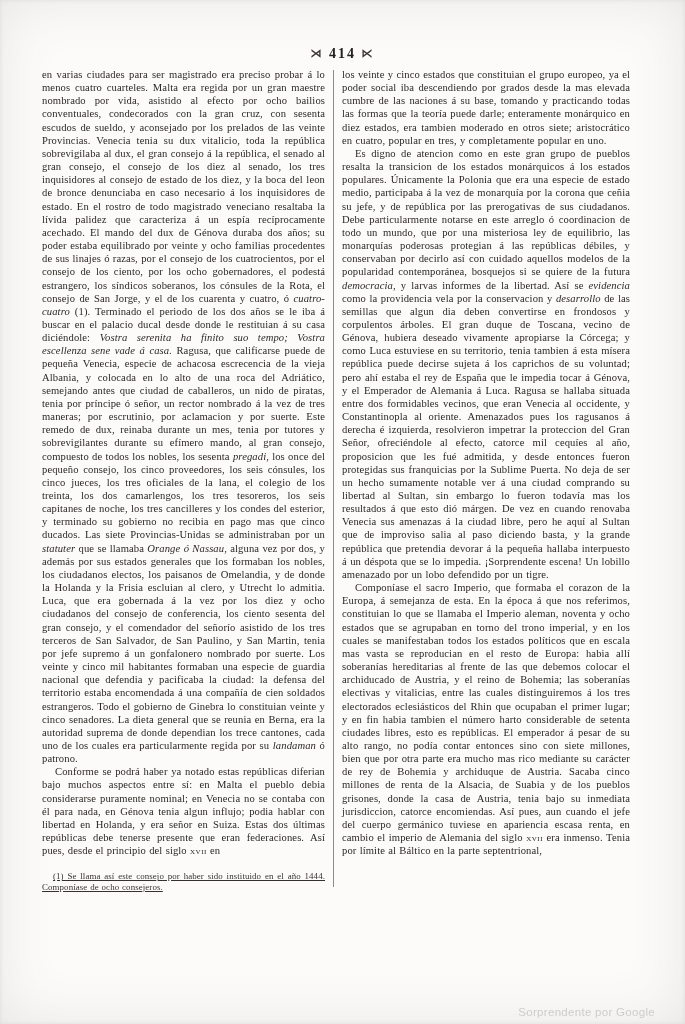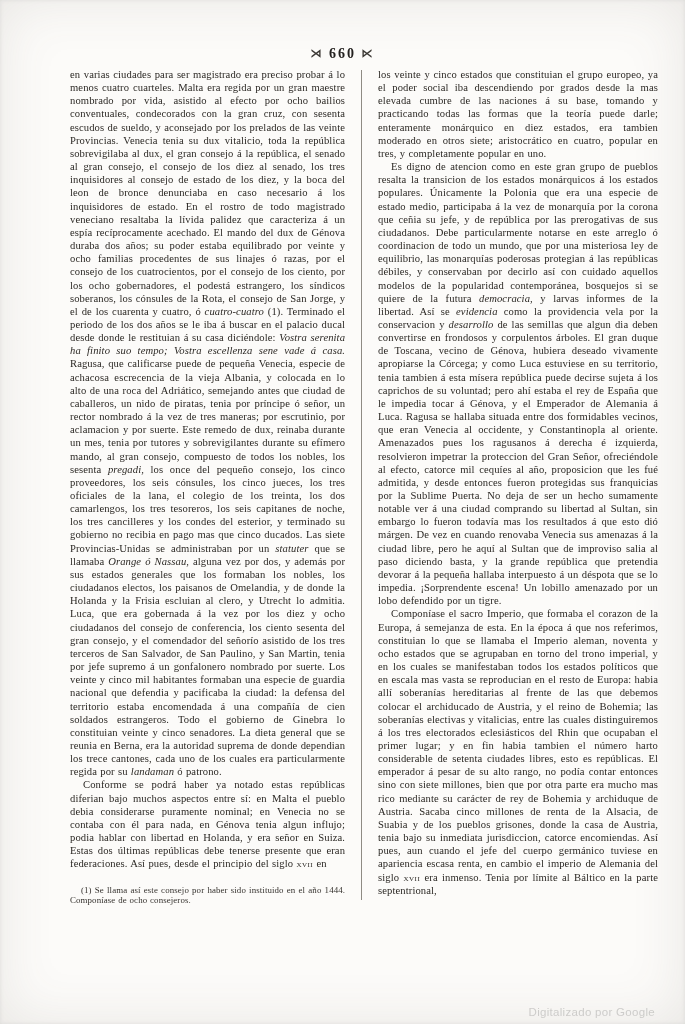--- a/index.html
+++ b/index.html
@@ -31,25 +31,24 @@
   }
   .ornament {
     font-size: 11px;
     position: relative;
     top: -1px;
     color: #3a3733;
   }
   .columns {
     position: absolute;
     top: 68px;
-    left: 70px;
+    left: 42px;
     width: 588px;
     display: flex;
     align-items: stretch;
-    gap: 8px;
   }
   .col {
     text-align: justify;
     font-size: 10.6px;
     line-height: 13.15px;
     letter-spacing: 0.1px;
     word-spacing: 0.5px;
   }
   .col-left  { width: 283px; }
   .col-right { width: 288px; }
@@ -65,53 +64,53 @@
   .para.indent { text-indent: 13px; }
   .para em { }
   .para .sc { font-variant: small-caps; letter-spacing: 0.5px; }
   .footnote {
     margin-top: 14px;
     font-size: 8.9px;
     line-height: 10.8px;
     text-align: justify;
     color: #35322e;
   }
-  .footnote .fn-body { text-indent: 11px; display: block; }
+  .footnote .fn-body { text-indent: 11px; display: block; text-decoration: underline; }
   .watermark {
     position: absolute;
     right: 30px;
     bottom: 6px;
     font-family: "Liberation Sans", "DejaVu Sans", sans-serif;
     font-size: 11.5px;
     color: #cdccca;
     letter-spacing: 0.3px;
   }
 </style>
 </head>
 <body>
 
 <div class="page">
 
   <div class="header">
     <span class="ornament">⋊</span>
-    <span>660</span>
+    <span>414</span>
     <span class="ornament">⋉</span>
   </div>
 
   <div class="columns">
     <div class="col col-left">
         <p class="para"><span>en varias ciudades para ser magistrado era preciso probar á lo menos cuatro cuarteles. Malta era regida por un gran maestre nombrado por vida, asistido al efecto por ocho bailios conventuales, condecorados con la gran cruz, con sesenta escudos de sueldo, y aconsejado por los prelados de las veinte Provincias. Venecia tenia su dux vitalicio, toda la república sobrevigilaba al dux, el gran consejo á la república, el senado al gran consejo, el consejo de los diez al senado, los tres inquisidores al consejo de estado de los diez, y la boca del leon de bronce denunciaba en caso necesario á los inquisidores de estado. En el rostro de todo magistrado veneciano resaltaba la lívida palidez que caracteriza á un espía recíprocamente acechado. El mando del dux de Génova duraba dos años; su poder estaba equilibrado por veinte y ocho familias procedentes de sus linajes ó razas, por el consejo de los cuatrocientos, por el consejo de los ciento, por los ocho gobernadores, el podestá estrangero, los síndicos soberanos, los cónsules de la Rota, el consejo de San Jorge, y el de los cuarenta y cuatro, ó </span><em>cuatro-cuatro</em><span> (1). Terminado el periodo de los dos años se le iba á buscar en el palacio ducal desde donde le restituian á su casa diciéndole: </span><em>Vostra serenita ha finito suo tempo; Vostra escellenza sene vade á casa.</em><span> Ragusa, que calificarse puede de pequeña Venecia, especie de achacosa escrecencia de la vieja Albania, y colocada en lo alto de una roca del Adriático, semejando antes que ciudad de caballeros, un nido de piratas, tenia por príncipe ó señor, un rector nombrado á la vez de tres maneras; por escrutinio, por aclamacion y por suerte. Este remedo de dux, reinaba durante un mes, tenia por tutores y sobrevigilantes durante su efímero mando, al gran consejo, compuesto de todos los nobles, los sesenta </span><em>pregadi</em><span>, los once del pequeño consejo, los cinco proveedores, los seis cónsules, los cinco jueces, los tres oficiales de la lana, el colegio de los treinta, los dos camarlengos, los tres tesoreros, los seis capitanes de noche, los tres cancilleres y los condes del esterior, y terminado su gobierno no recibia en pago mas que cinco ducados. Las siete Provincias-Unidas se administraban por un </span><em>statuter</em><span> que se llamaba </span><em>Orange ó Nassau</em><span>, alguna vez por dos, y además por sus estados generales que los formaban los nobles, los ciudadanos electos, los paisanos de Omelandia, y de donde la Holanda y la Frisia escluian al clero, y Utrecht lo admitia. Luca, que era gobernada á la vez por los diez y ocho ciudadanos del consejo de conferencia, los ciento sesenta del gran consejo, y el comendador del señorío asistido de los tres terceros de San Salvador, de San Paulino, y San Martin, tenia por jefe supremo á un gonfalonero nombrado por suerte. Los veinte y cinco mil habitantes formaban una especie de guardia nacional que defendia y pacificaba la ciudad: la defensa del territorio estaba encomendada á una compañía de cien soldados estrangeros. Todo el gobierno de Ginebra lo constituian veinte y cinco senadores. La dieta general que se reunia en Berna, era la autoridad suprema de donde dependian los trece cantones, cada uno de los cuales era particularmente regida por su </span><em>landaman</em><span> ó patrono.</span></p>
         <p class="para indent"><span>Conforme se podrá haber ya notado estas repúblicas diferian bajo muchos aspectos entre sí: en Malta el pueblo debia considerarse puramente nominal; en Venecia no se contaba con él para nada, en Génova tenia algun influjo; podia hablar con libertad en Holanda, y era señor en Suiza. Estas dos últimas repúblicas debe tenerse presente que eran federaciones. Así pues, desde el principio del siglo </span><span class="sc">xvii</span><span> en</span></p>
         <div class="footnote">
           <span class="fn-body"><span>(1) Se llama así este consejo por haber sido instituido en el año 1444. Componíase de ocho consejeros.</span></span>
         </div>
       </div>
     <div class="divider"></div>
     <div class="col col-right">
         <p class="para"><span>los veinte y cinco estados que constituian el grupo europeo, ya el poder social iba descendiendo por grados desde la mas elevada cumbre de las naciones á su base, tomando y practicando todas las formas que la teoría puede darle; enteramente monárquico en diez estados, era tambien moderado en otros siete; aristocrático en cuatro, popular en tres, y completamente popular en uno.</span></p>
         <p class="para indent"><span>Es digno de atencion como en este gran grupo de pueblos resalta la transicion de los estados monárquicos á los estados populares. Únicamente la Polonia que era una especie de estado medio, participaba á la vez de monarquía por la corona que ceñia su jefe, y de república por las prerogativas de sus ciudadanos. Debe particularmente notarse en este arreglo ó coordinacion de todo un mundo, que por una misteriosa ley de equilibrio, las monarquías poderosas protegian á las repúblicas débiles, y conservaban por decirlo así con cuidado aquellos modelos de la popularidad contemporánea, bosquejos si se quiere de la futura </span><em>democracia</em><span>, y larvas informes de la libertad. Así se </span><em>evidencia</em><span> como la providencia vela por la conservacion y </span><em>desarrollo</em><span> de las semillas que algun dia deben convertirse en frondosos y corpulentos árboles. El gran duque de Toscana, vecino de Génova, hubiera deseado vivamente apropiarse la Córcega; y como Luca estuviese en su territorio, tenia tambien á esta mísera república puede decirse sujeta á los caprichos de su voluntad; pero ahí estaba el rey de España que le impedia tocar á Génova, y el Emperador de Alemania á Luca. Ragusa se hallaba situada entre dos formidables vecinos, que eran Venecia al occidente, y Constantinopla al oriente. Amenazados pues los ragusanos á derecha é izquierda, resolvieron impetrar la proteccion del Gran Señor, ofreciéndole al efecto, catorce mil cequíes al año, proposicion que les fué admitida, y desde entonces fueron protegidas sus franquicias por la Sublime Puerta. No deja de ser un hecho sumamente notable ver á una ciudad comprando su libertad al Sultan, sin embargo lo fueron todavía mas los resultados á que esto dió márgen. De vez en cuando renovaba Venecia sus amenazas á la ciudad libre, pero he aquí al Sultan que de improviso salia al paso diciendo basta, y la grande república que pretendia devorar á la pequeña hallaba interpuesto á un déspota que se lo impedia. ¡Sorprendente escena! Un lobillo amenazado por un lobo defendido por un tigre.</span></p>
         <p class="para indent"><span>Componíase el sacro Imperio, que formaba el corazon de la Europa, á semejanza de esta. En la época á que nos referimos, constituian lo que se llamaba el Imperio aleman, noventa y ocho estados que se agrupaban en torno del trono imperial, y en los cuales se manifestaban todos los estados políticos que en escala mas vasta se reproducian en el resto de Europa: habia allí soberanías hereditarias al frente de las que debemos colocar el archiducado de Austria, y el reino de Bohemia; las soberanías electivas y vitalicias, entre las cuales distinguiremos á los tres electorados eclesiásticos del Rhin que ocupaban el primer lugar; y en fin habia tambien el número harto considerable de setenta ciudades libres, esto es repúblicas. El emperador á pesar de su alto rango, no podía contar entonces sino con siete millones, bien que por otra parte era mucho mas rico mediante su carácter de rey de Bohemia y archiduque de Austria. Sacaba cinco millones de renta de la Alsacia, de Suabia y de los pueblos grisones, donde la casa de Austria, tenia bajo su inmediata jurisdiccion, catorce encomiendas. Así pues, aun cuando el jefe del cuerpo germánico tuviese en apariencia escasa renta, en cambio el imperio de Alemania del siglo </span><span class="sc">xvii</span><span> era inmenso. Tenia por límite al Báltico en la parte septentrional,</span></p>
       </div>
   </div>
 
-  <div class="watermark">Digitalizado por Google</div>
+  <div class="watermark">Sorprendente por Google</div>
 
 </div>
 
 </body></html>

